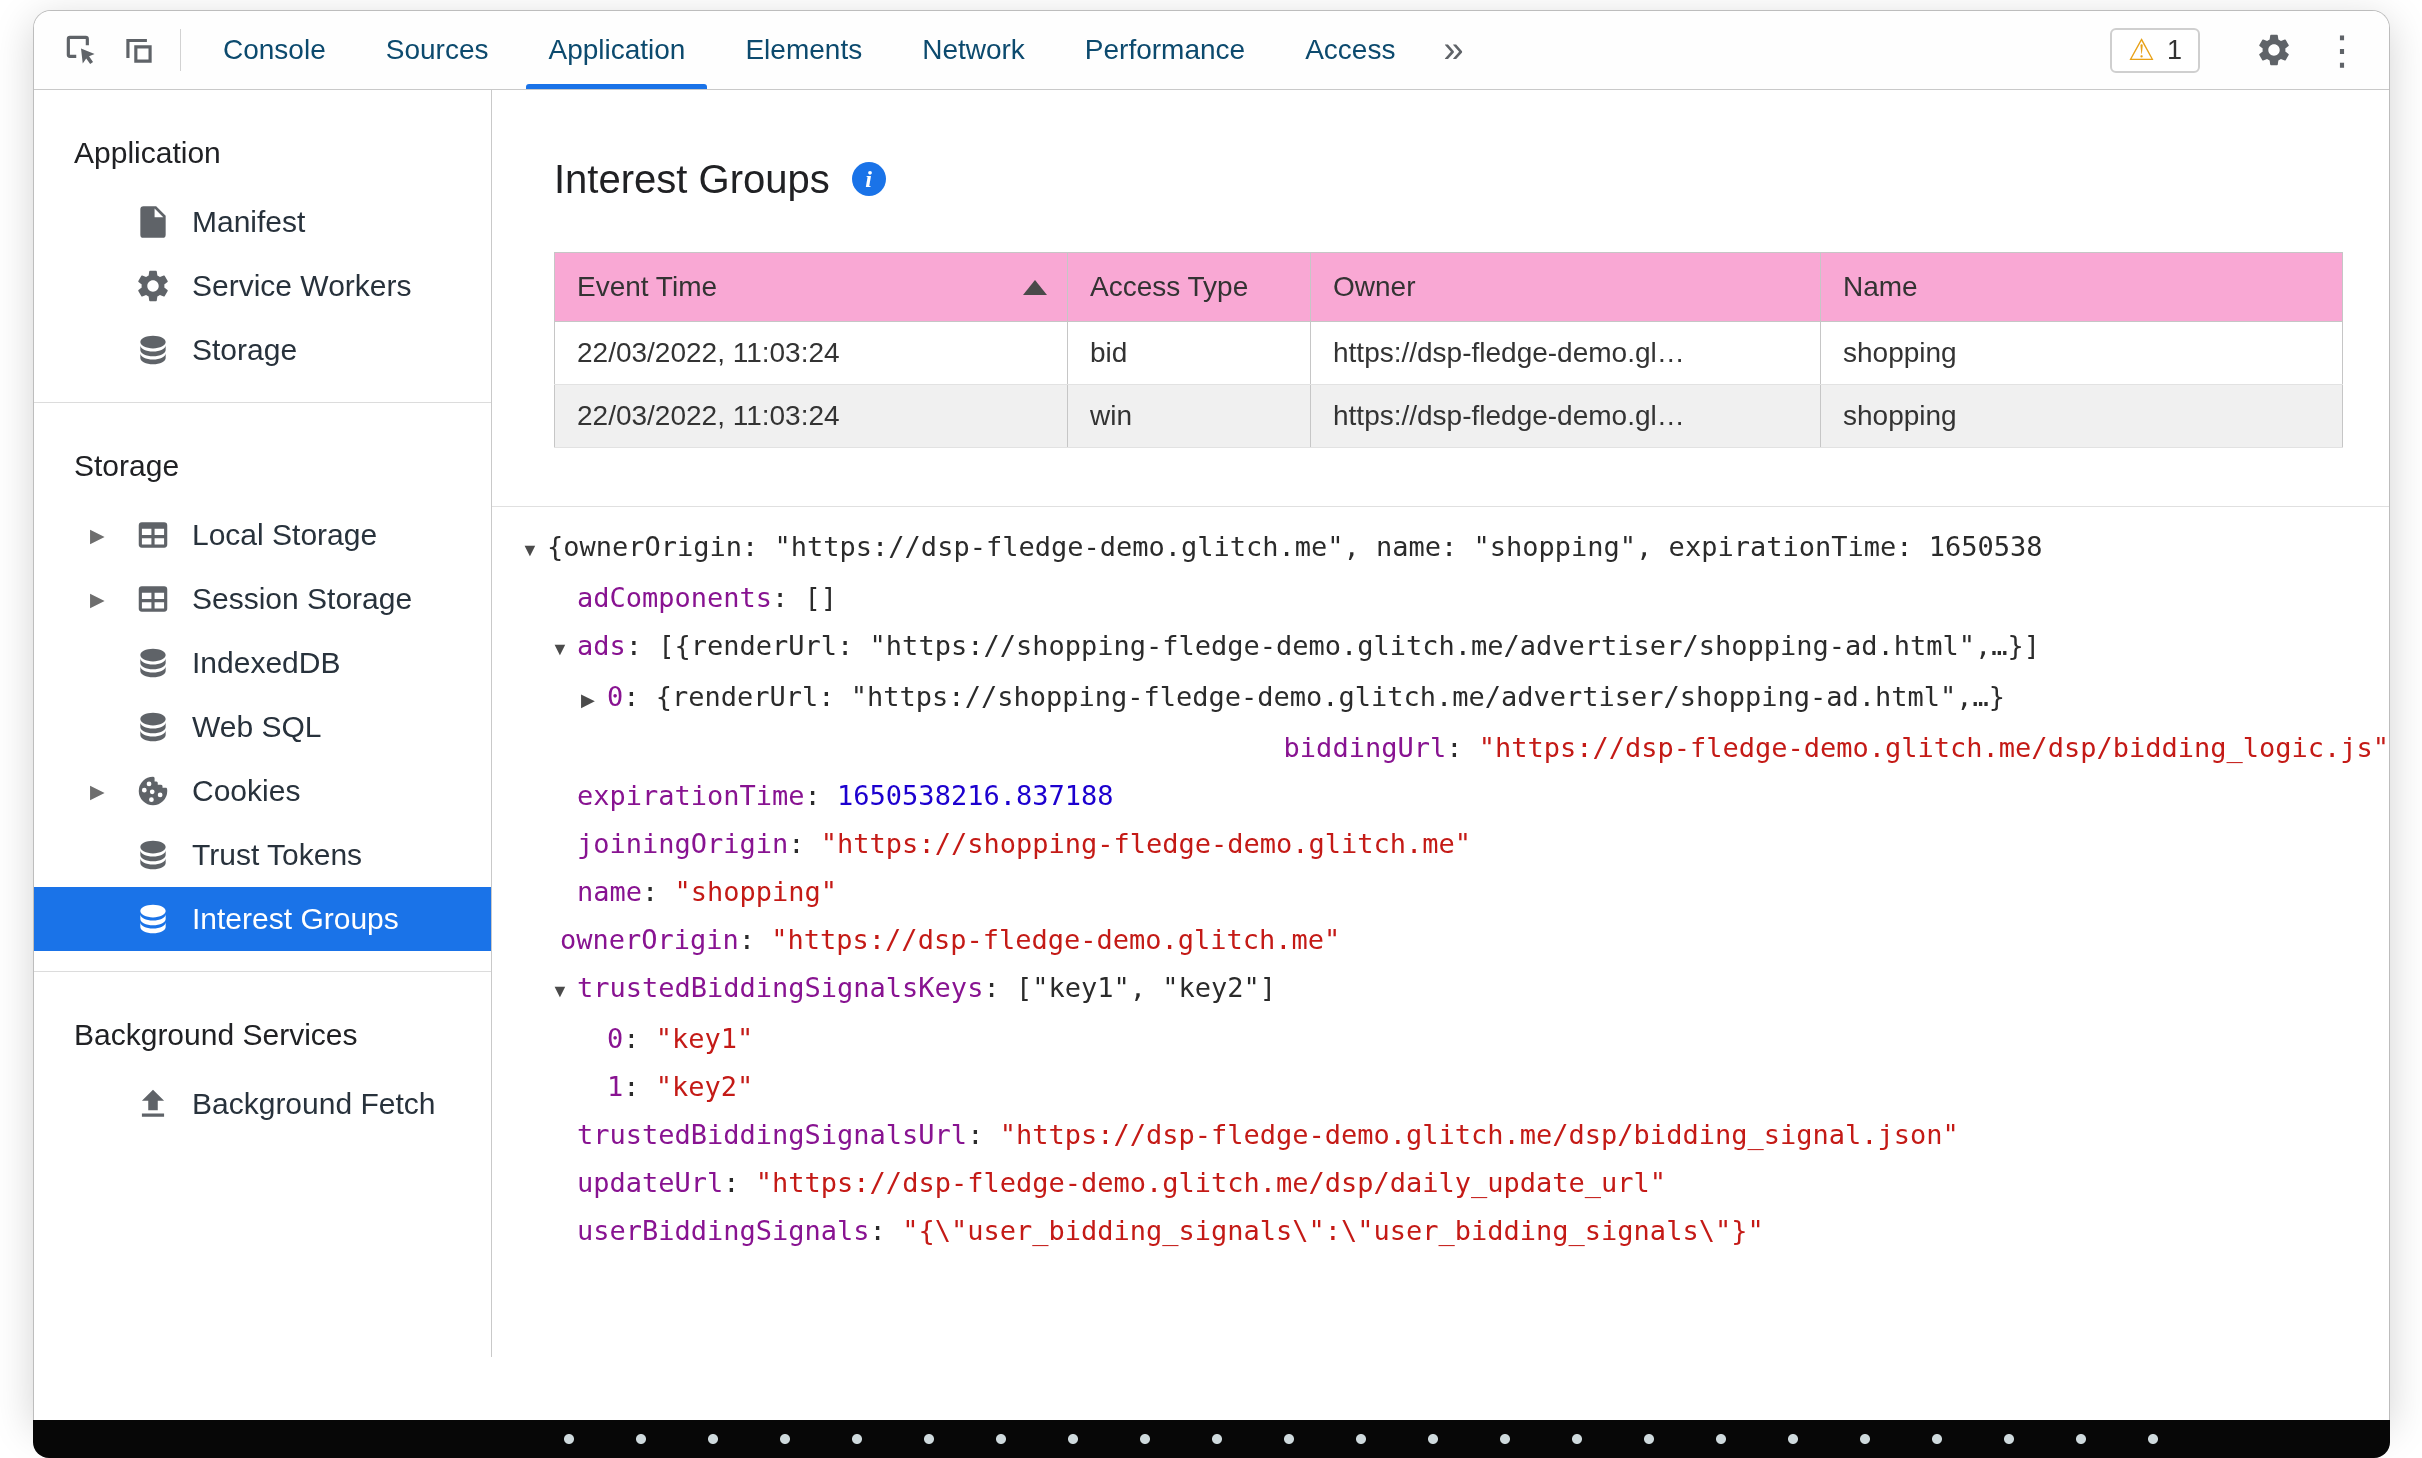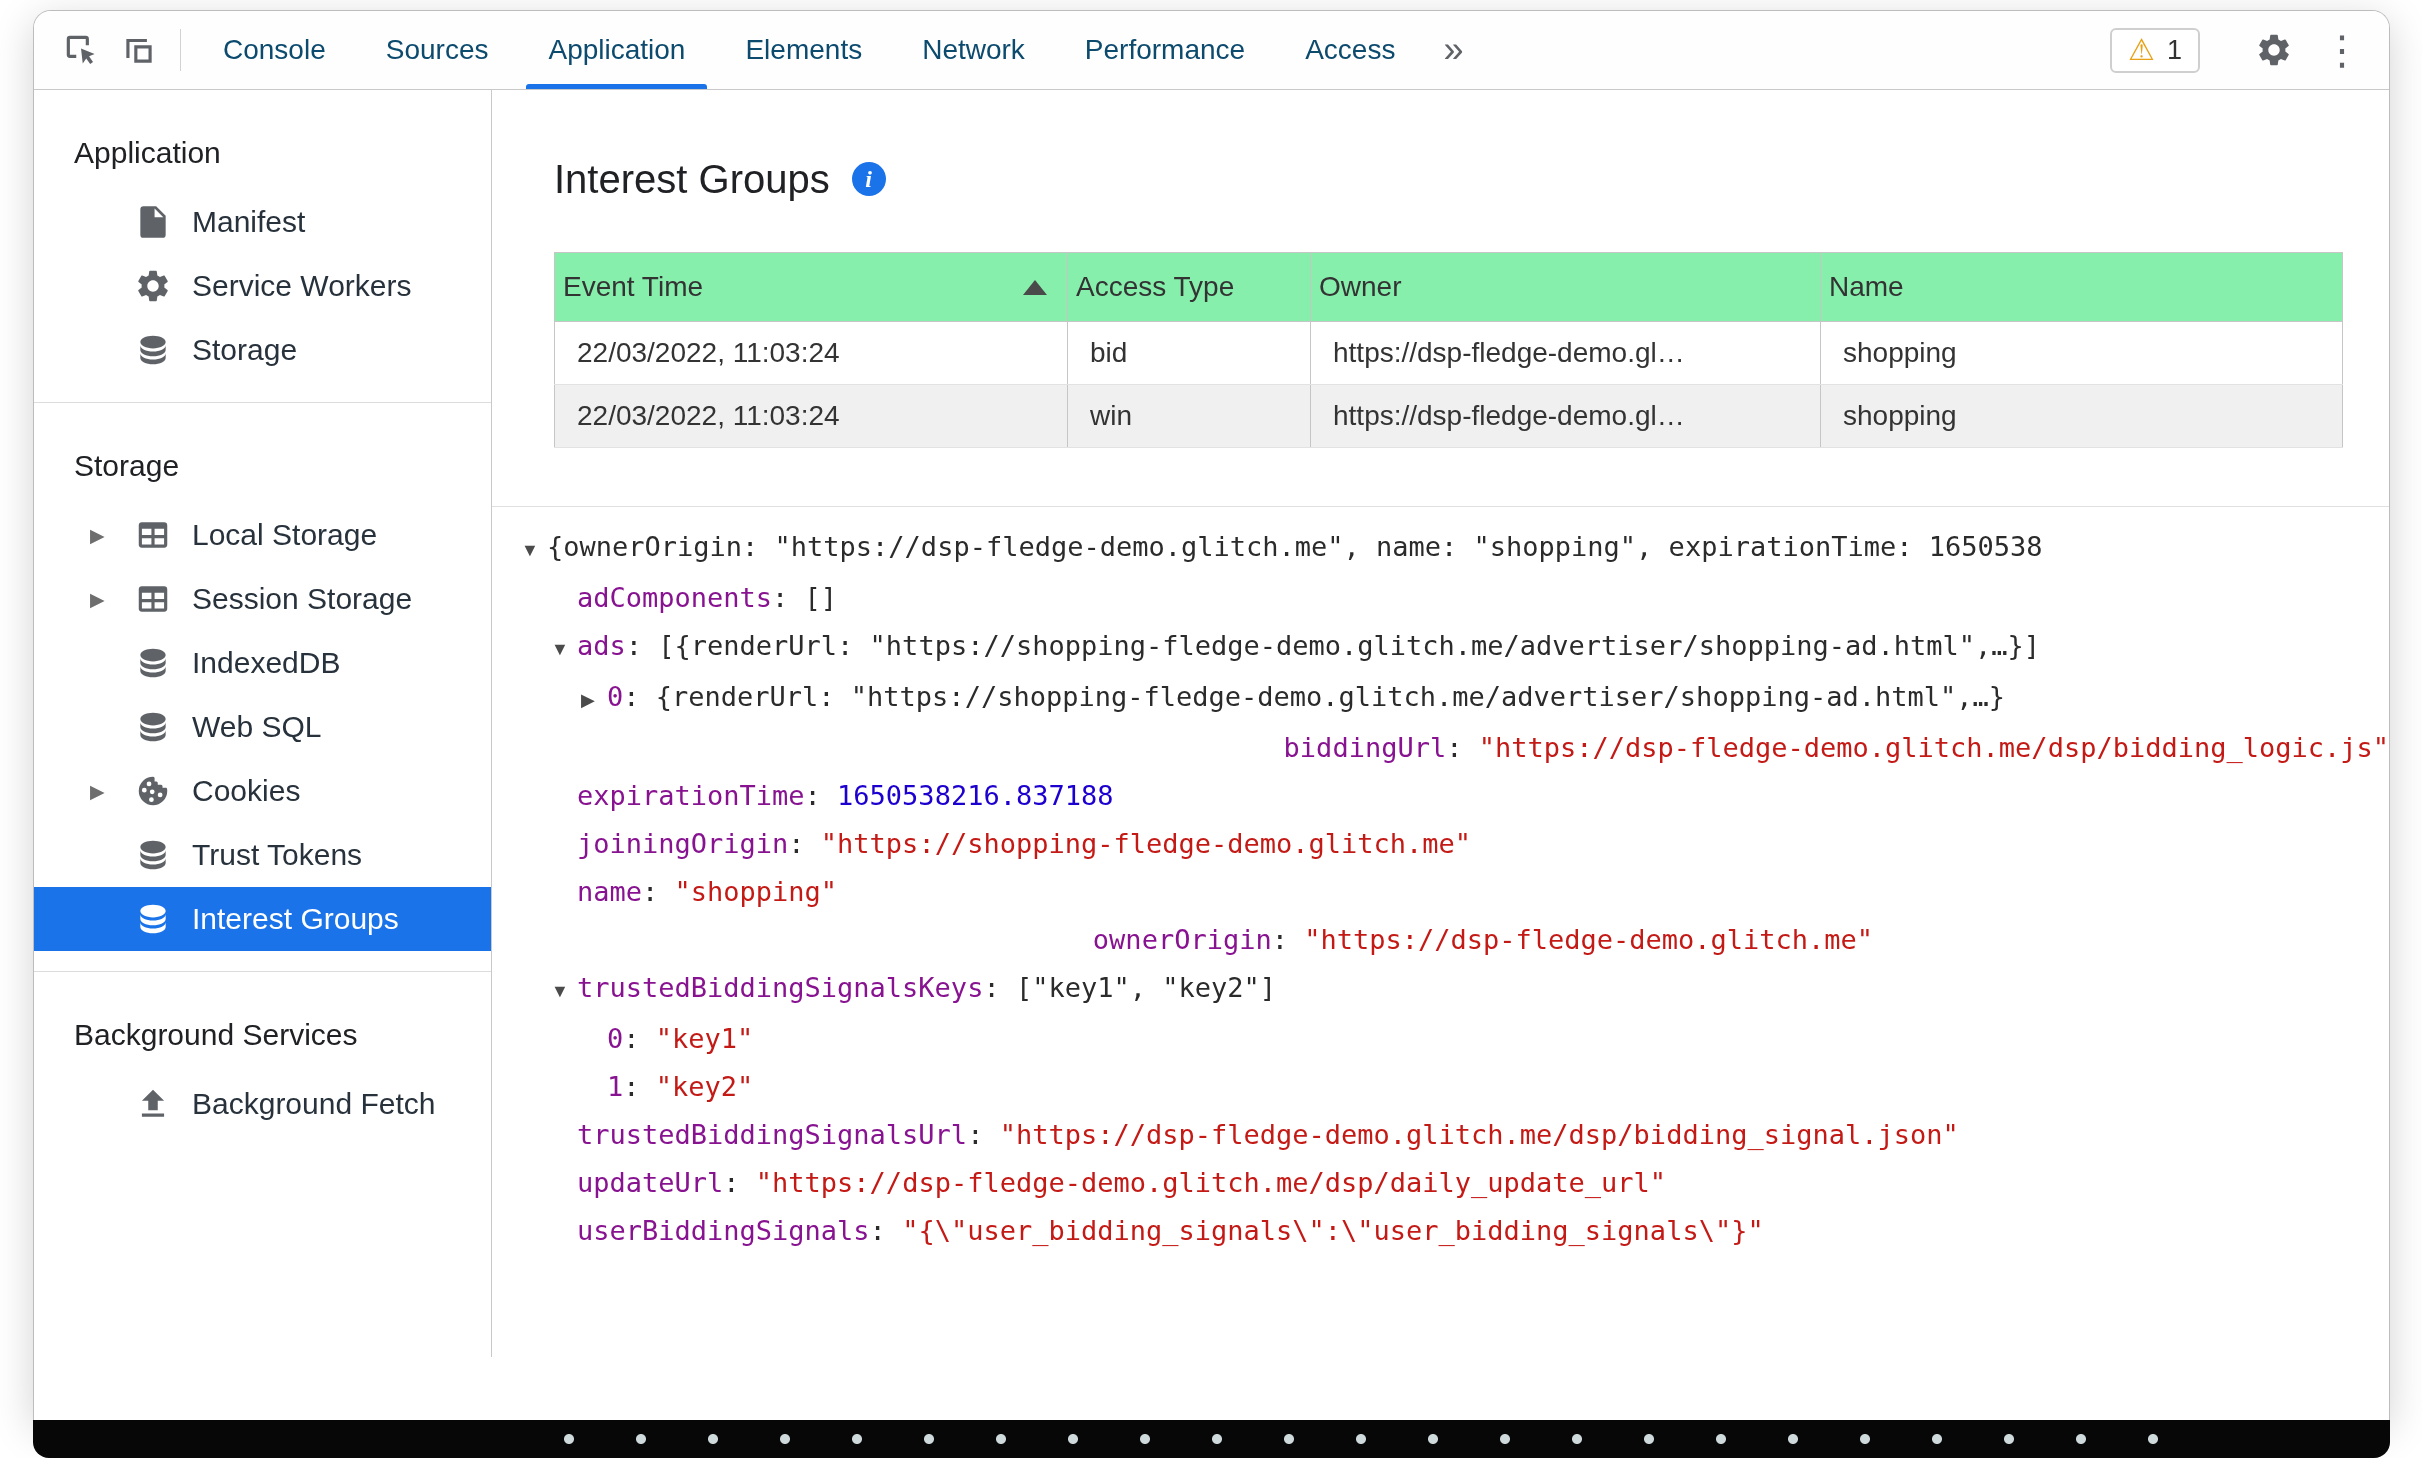--- a/index.html
+++ b/index.html
@@ -52,21 +52,21 @@
   .side-item.selected .expander{color:#fff;}
   
   .main{flex:1;overflow:hidden;background:#fff;}
   .main-inner{padding-left:62px;}
   .page-title-row{display:flex;align-items:center;gap:22px;margin:62px 0 46px;}
   .page-title{font-size:40px;color:#202124;line-height:54px;}
   .info-icon{width:34px;height:34px;border-radius:50%;background:#1a73e8;color:#fff;
     display:flex;align-items:center;justify-content:center;cursor:pointer;}
   .info-icon::after{content:"i";font-family:"Liberation Serif",serif;font-style:italic;font-weight:700;font-size:24px;}
   .events-table{border-collapse:collapse;table-layout:fixed;width:1788px;font-size:28px;color:#333;}
-  .events-table th{background:#86efac;font-weight:400;text-align:left;height:68px;padding:0 8px;
+  .events-table th{background:#f9a8d4;font-weight:400;text-align:left;height:68px;padding:0 22px;
     border:1px solid #c6c6c6;position:relative;white-space:nowrap;overflow:hidden;}
   .events-table td{height:62px;padding:0 22px;border-left:1px solid #c6c6c6;border-right:1px solid #c6c6c6;
     border-bottom:1px solid #e2e2e2;white-space:nowrap;overflow:hidden;text-overflow:ellipsis;}
   .events-table{border:1px solid #c6c6c6;}
   .events-table tbody tr:nth-child(2){background:#f0f0f0;}
   .sort-arrow{position:absolute;right:20px;top:27px;width:0;height:0;
     border-left:12px solid transparent;border-right:12px solid transparent;border-bottom:15px solid #4a4a4a;}
   
   .tree-panel{margin-top:58px;border-top:1px solid #e0e0e0;padding-top:16px;
     font-family:"DejaVu Sans Mono",monospace;font-size:27px;}
@@ -277,21 +277,21 @@
       </div>
       <div class="tree-panel">
           <div class="tree-line" style="padding-left: 29px;"><span class="tw">▼</span><span class="seg-plain">{ownerOrigin: "https://dsp-fledge-demo.glitch.me", name: "shopping", expirationTime: 1650538</span></div>
           <div class="tree-line" style="padding-left: 59px;"><span class="tw"></span><span class="seg-key">adComponents</span><span class="seg-plain">: []</span></div>
           <div class="tree-line" style="padding-left: 59px;"><span class="tw">▼</span><span class="seg-key">ads</span><span class="seg-plain">: [{renderUrl: "https://shopping-fledge-demo.glitch.me/advertiser/shopping-ad.html",…}]</span></div>
           <div class="tree-line" style="padding-left: 89px;"><span class="tw">▶</span><span class="seg-key">0</span><span class="seg-plain">: {renderUrl: "https://shopping-fledge-demo.glitch.me/advertiser/shopping-ad.html",…}</span></div>
           <div class="tree-line" style="padding-left: 59px; text-align: right;"><span class="tw"></span><span class="seg-key">biddingUrl</span><span class="seg-plain">: </span><span class="seg-string">"https://dsp-fledge-demo.glitch.me/dsp/bidding_logic.js"</span></div>
           <div class="tree-line" style="padding-left: 59px;"><span class="tw"></span><span class="seg-key">expirationTime</span><span class="seg-plain">: </span><span class="seg-number">1650538216.837188</span></div>
           <div class="tree-line" style="padding-left: 59px;"><span class="tw"></span><span class="seg-key">joiningOrigin</span><span class="seg-plain">: </span><span class="seg-string">"https://shopping-fledge-demo.glitch.me"</span></div>
           <div class="tree-line" style="padding-left: 59px;"><span class="tw"></span><span class="seg-key">name</span><span class="seg-plain">: </span><span class="seg-string">"shopping"</span></div>
-          <div class="tree-line" style="padding-left: 59px; text-align: center;"><span class="tw"></span><span class="seg-key">ownerOrigin</span><span class="seg-plain">: </span><span class="seg-string">"https://dsp-fledge-demo.glitch.me"</span></div>
+          <div class="tree-line" style="padding-left: 42px;"><span class="tw"></span><span class="seg-key">ownerOrigin</span><span class="seg-plain">: </span><span class="seg-string">"https://dsp-fledge-demo.glitch.me"</span></div>
           <div class="tree-line" style="padding-left: 59px;"><span class="tw">▼</span><span class="seg-key">trustedBiddingSignalsKeys</span><span class="seg-plain">: ["key1", "key2"]</span></div>
           <div class="tree-line" style="padding-left: 89px;"><span class="tw"></span><span class="seg-key">0</span><span class="seg-plain">: </span><span class="seg-string">"key1"</span></div>
           <div class="tree-line" style="padding-left: 89px;"><span class="tw"></span><span class="seg-key">1</span><span class="seg-plain">: </span><span class="seg-string">"key2"</span></div>
           <div class="tree-line" style="padding-left: 59px;"><span class="tw"></span><span class="seg-key">trustedBiddingSignalsUrl</span><span class="seg-plain">: </span><span class="seg-string">"https://dsp-fledge-demo.glitch.me/dsp/bidding_signal.json"</span></div>
           <div class="tree-line" style="padding-left: 59px;"><span class="tw"></span><span class="seg-key">updateUrl</span><span class="seg-plain">: </span><span class="seg-string">"https://dsp-fledge-demo.glitch.me/dsp/daily_update_url"</span></div>
           <div class="tree-line" style="padding-left: 59px;"><span class="tw"></span><span class="seg-key">userBiddingSignals</span><span class="seg-plain">: </span><span class="seg-string">"{\"user_bidding_signals\":\"user_bidding_signals\"}"</span></div>
         </div>
     </div>
   </div>
 </div>

